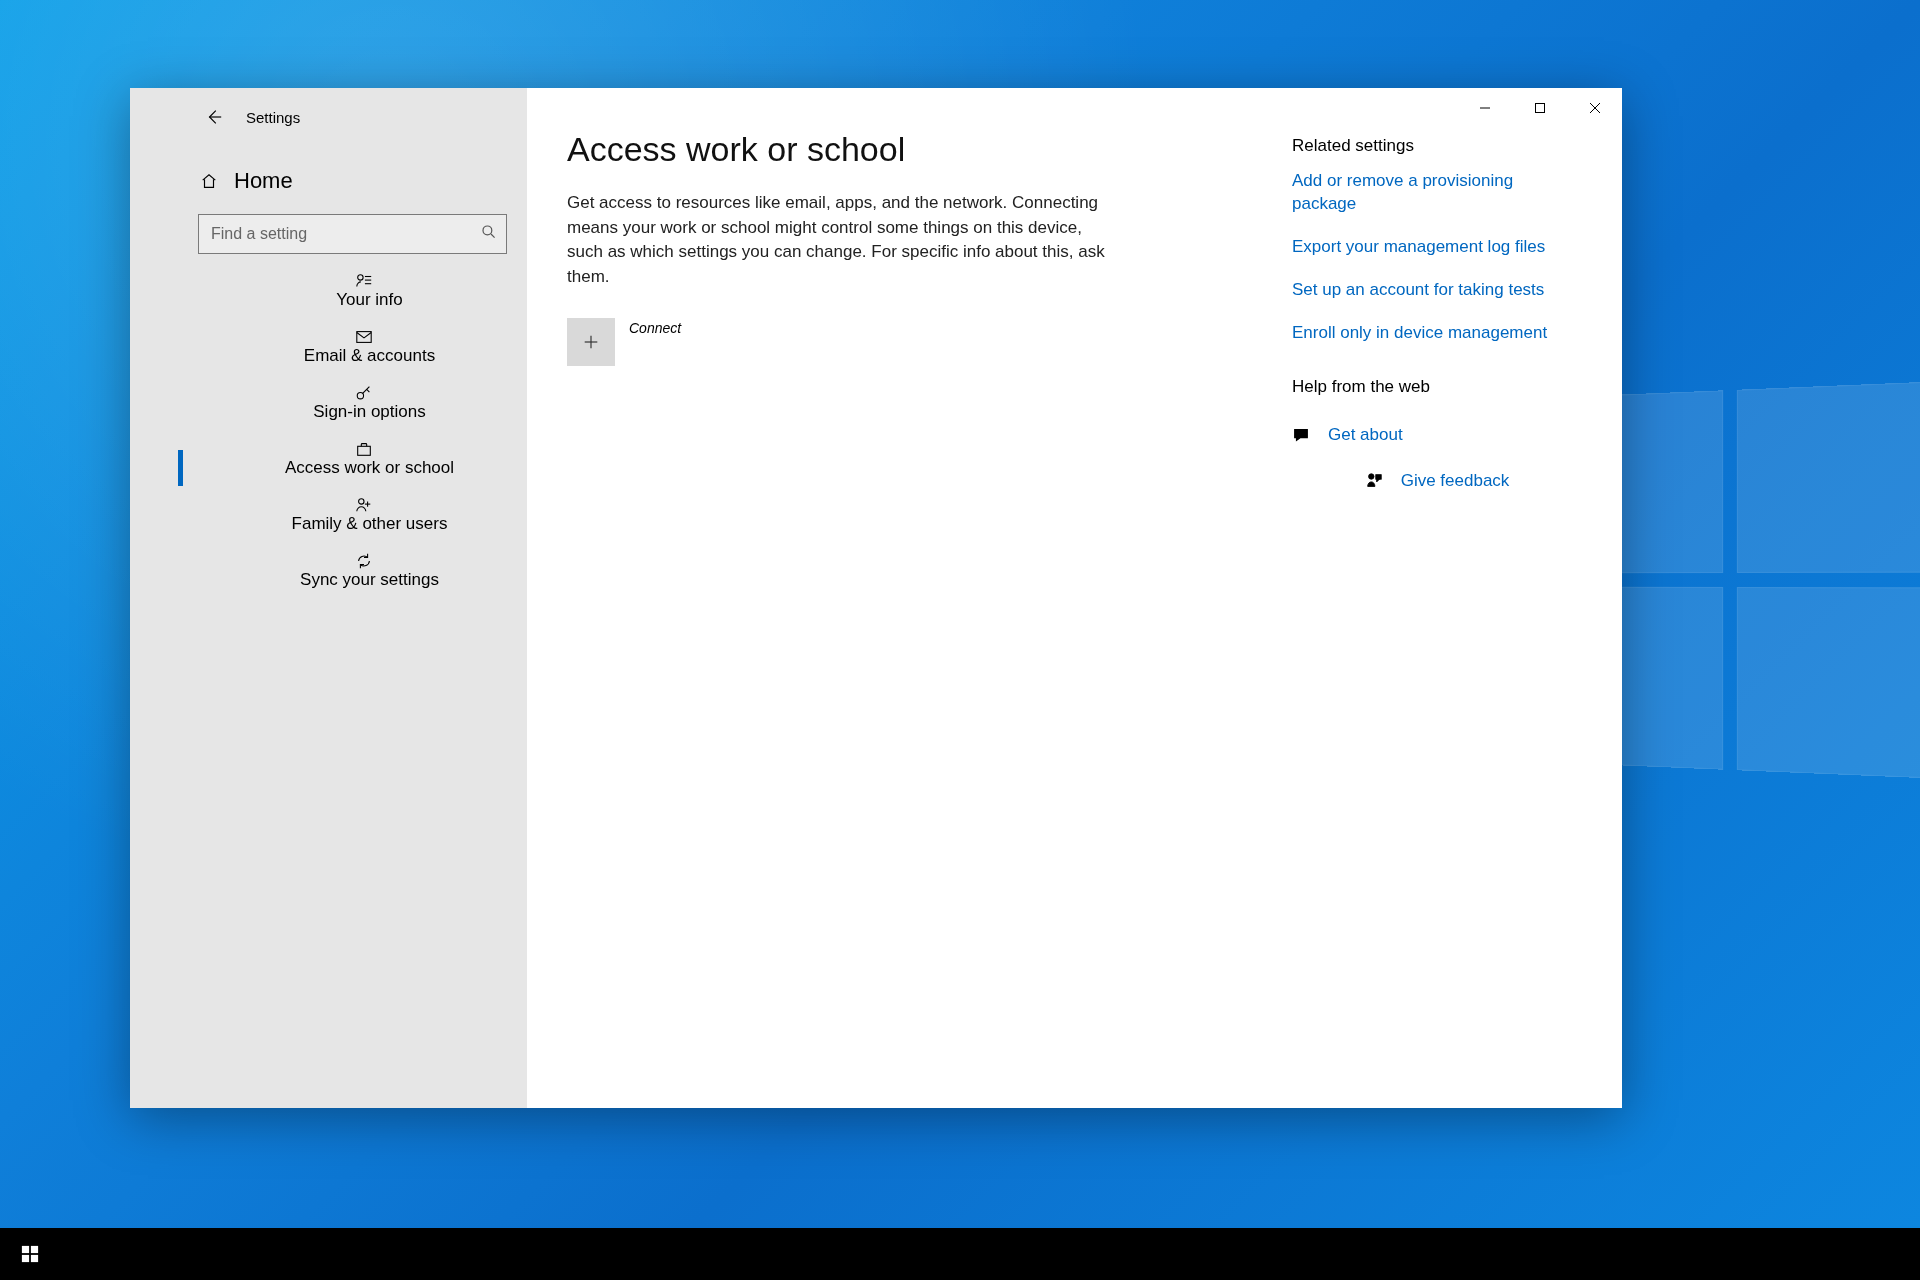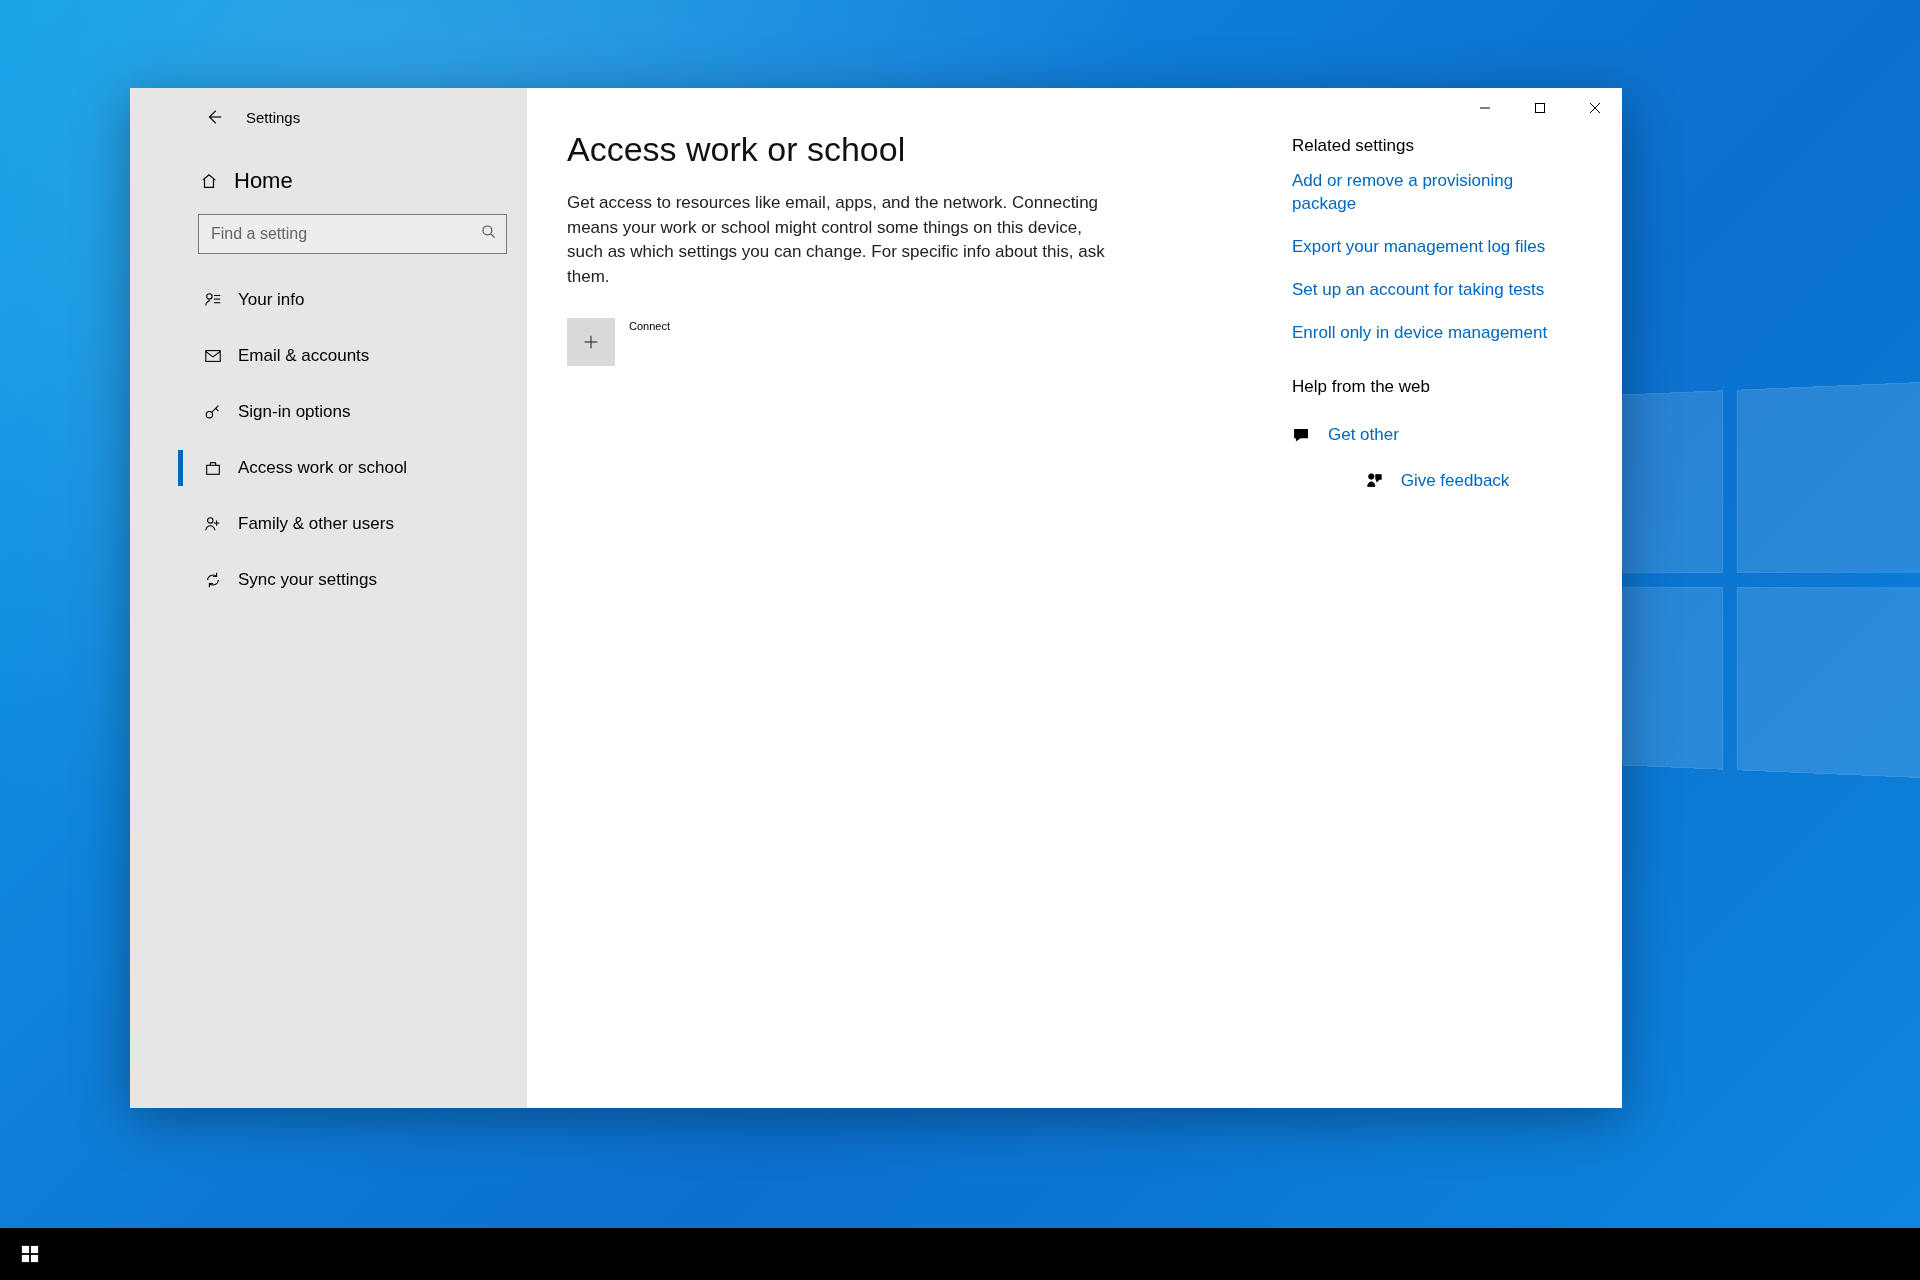--- a/index.html
+++ b/index.html
@@ -120,20 +120,21 @@
     padding: 24px 0 10px 22px;
   }
 
   .nav-list { margin-top: 18px; }
   .nav-item {
     display: flex; align-items: center;
     height: 56px;
     padding-left: 22px;
     cursor: pointer;
     position: relative;
+    flex-direction: column;
   }
   .nav-item.active::before {
     content: "";
     position: absolute; left: 0; top: 10px; bottom: 10px;
     width: 5px; background: #0067c0;
   }
   .nav-item.active { background: #dcdcdc00; }
   .nav-item .nicon { width: 26px; display:flex; align-items:center; justify-content:center; }
   .nav-item .nicon svg { width: 18px; height: 18px; stroke:#000; stroke-width:1.2; fill:none; }
   .nav-item span { font-size: 17px; margin-left: 12px; }
@@ -155,21 +156,21 @@
   }
   .connect-row {
     display: flex; align-items: flex-start;
     margin-top: 28px; cursor: pointer;
   }
   .plus-tile {
     width: 48px; height: 48px; background: #d9d9d9;
     display: flex; align-items: center; justify-content: center;
   }
   .plus-tile svg { width: 18px; height: 18px; stroke:#333; stroke-width:1.3; }
-  .connect-label { font-size: 11px; margin-left: 14px; margin-top: 2px; }
+  .connect-label { font-size: 14px; margin-left: 14px; margin-top: 2px; font-style: italic; }
 
   .right-rail {
     margin-left: auto;
     width: 290px;
     padding-top: 6px;
   }
   .section-h {
     font-size: 17px; color: #000; margin-bottom: 14px; font-weight: 400;
   }
   .links a {
@@ -357,21 +358,21 @@
           </div>
 
           <div class="icon-link-row">
             <div class="ii">
               <svg viewBox="0 0 20 20" fill="none" stroke="#000" stroke-width="1.3">
                   <path d="M3 4h14v9H9l-4 3v-3H3z"></path>
                   <circle cx="13" cy="8" r="0.5" fill="#000"></circle>
                   <text x="9" y="10" font-size="6" fill="#000" stroke="none">?</text>
                 </svg>
             </div>
-            <a>Get other</a>
+            <a>Get about</a>
           </div>
           <div class="icon-link-row">
             <div class="ii">
               <svg viewBox="0 0 20 20" stroke="none">
                   <circle cx="7" cy="5" r="3"></circle>
                   <path d="M3 16c0-3 1.8-5 4-5s4 2 4 5z"></path>
                   <rect x="12" y="3" width="6" height="5" fill="#000"></rect>
                   <polygon points="13,8 13,11 16,8" fill="#000"></polygon>
                 </svg>
             </div>

